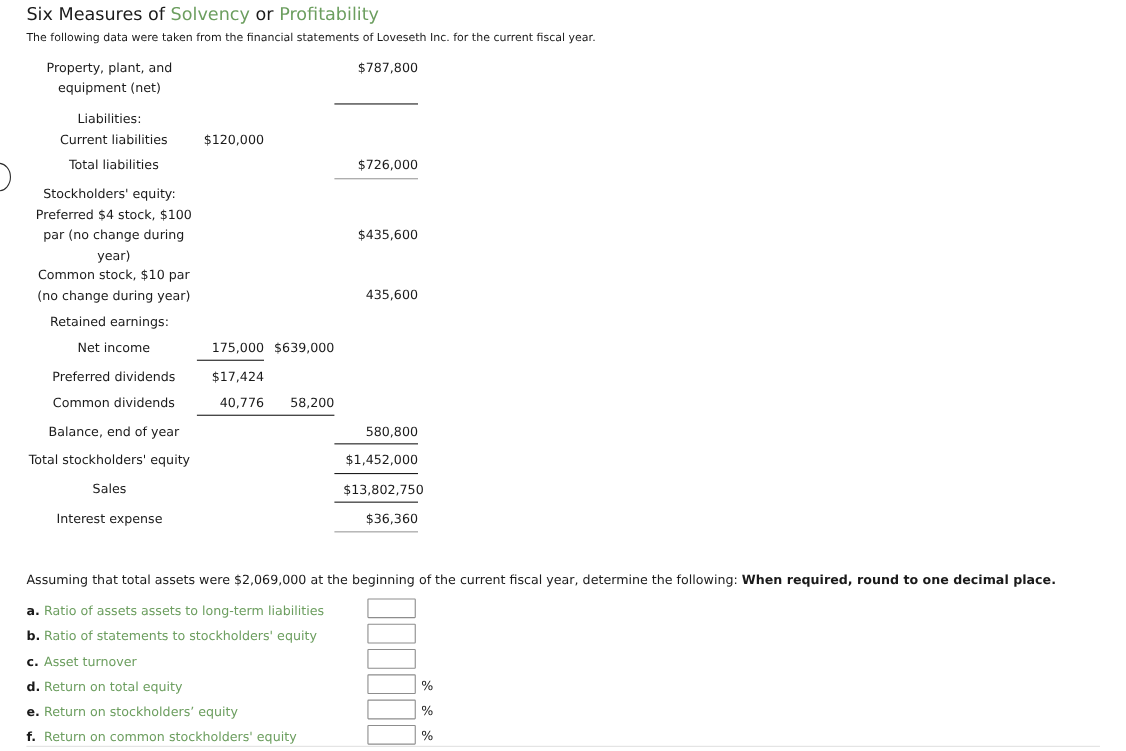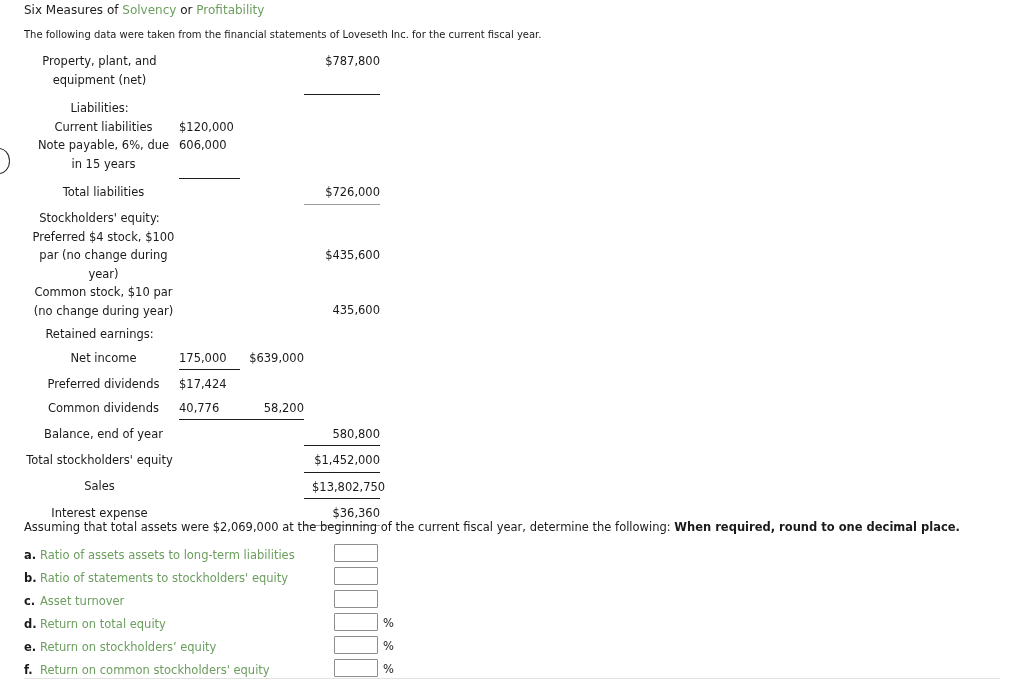--- a/index.html
+++ b/index.html
@@ -14,21 +14,21 @@
     font-size: 11.5px;
     color: #1a1a1a;
     -webkit-font-smoothing: antialiased;
   }
 
   .page { position: relative; width: 1024px; height: 683px; }
 
   
   .title {
     position: absolute; left: 24px; top: 3px;
-    font-size: 12px; color: #1a1a1a; white-space: nowrap;
+    font-size: 16px; color: #1a1a1a; white-space: nowrap;
   }
   .title .lnk { color: #6c9e5f; }
   .intro {
     position: absolute; left: 24px; top: 29px;
     font-size: 10px; color: #1a1a1a; white-space: nowrap;
   }
 
   
   .arc-artifact {
     position: absolute; left: -12px; top: 148px;
@@ -46,21 +46,21 @@
     font-size: 11.5px;
     table-layout: fixed;
   }
   .fin td {
     padding: 0; vertical-align: top;
     line-height: 18.5px;
     font-size: 11.5px;
     color: #1a1a1a;
   }
   .fin td.lbl { width: 155px; text-align: center; padding-right: 4px; }
-  .fin td.c1  { width: 61px;  text-align: left; }
+  .fin td.c1  { width: 61px;  text-align: right; }
   .fin td.c2  { width: 64px;  text-align: right; padding-left: 8px; }
   .fin td.c3  { width: 76px;  text-align: right; padding-left: 8px; }
 
   .ind1 { padding-left: 8px !important; }
 
   .pad-b  { padding-bottom: 5px !important; }
   .pad-t  { padding-top: 5px !important; }
 
   
   .ul   { border-bottom: 1.6px solid #1c1c1c; }
@@ -145,26 +145,20 @@
         <td class="c3"></td>
       </tr>
 
       <tr>
         <td class="lbl ind1">Current liabilities</td>
         <td class="c1">$120,000</td>
         <td class="c2"></td>
         <td class="c3"></td>
       </tr>
 
-      <tr>
-        <td class="lbl ind1 pad-b">Note payable, 6%, due in 15 years</td>
-        <td class="c1 ul valcell">606,000</td>
-        <td class="c2"></td>
-        <td class="c3"></td>
-      </tr>
 
       <tr>
         <td class="lbl ind1 pad-t">Total liabilities</td>
         <td class="c1"></td>
         <td class="c2"></td>
         <td class="c3 ul-g valcell pad-t">$726,000</td>
       </tr>
 
       <tr>
         <td class="lbl pad-t">Stockholders' equity:</td>

